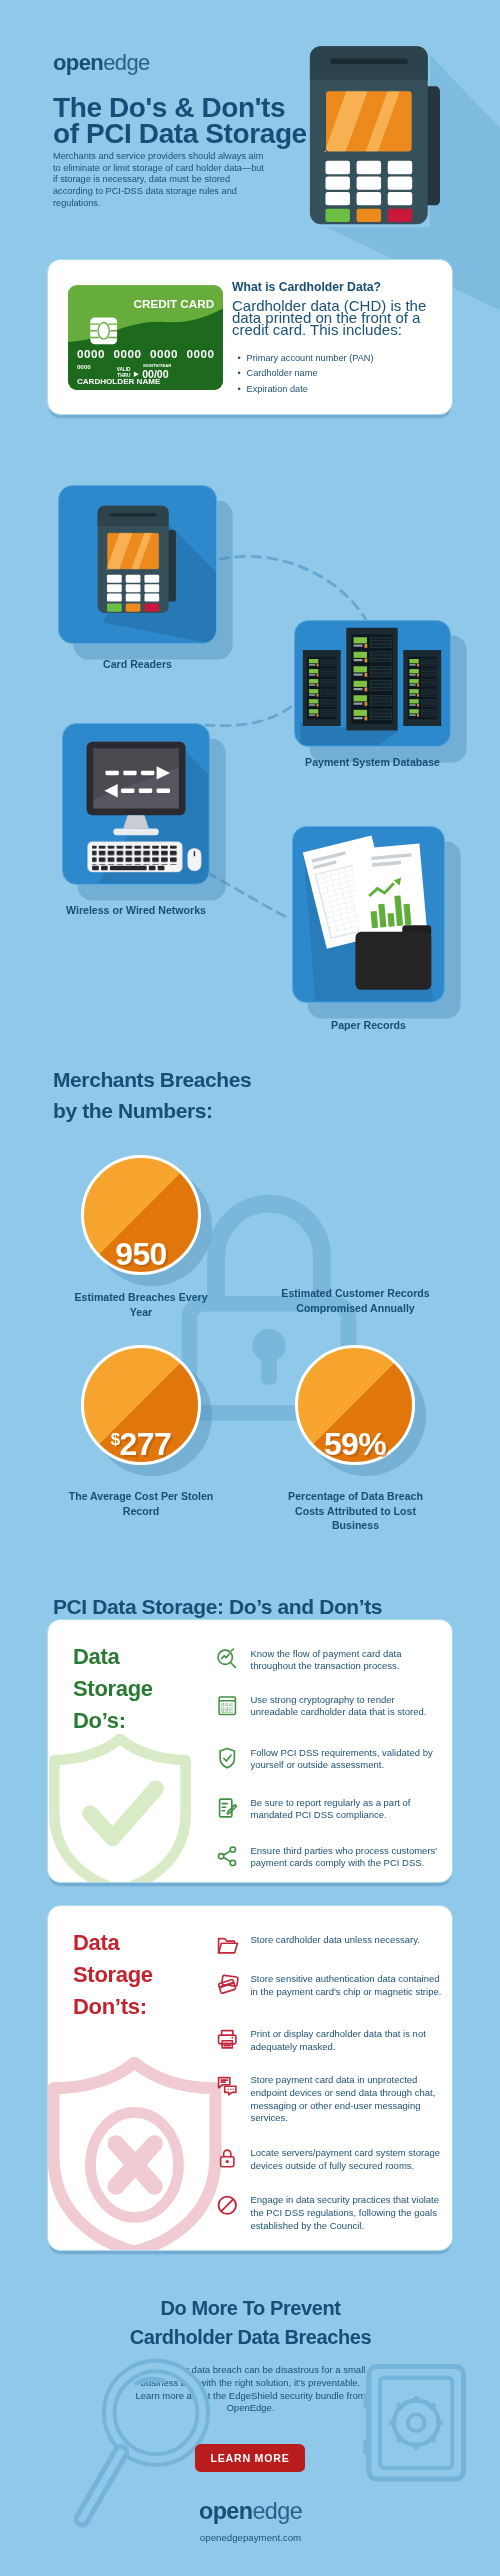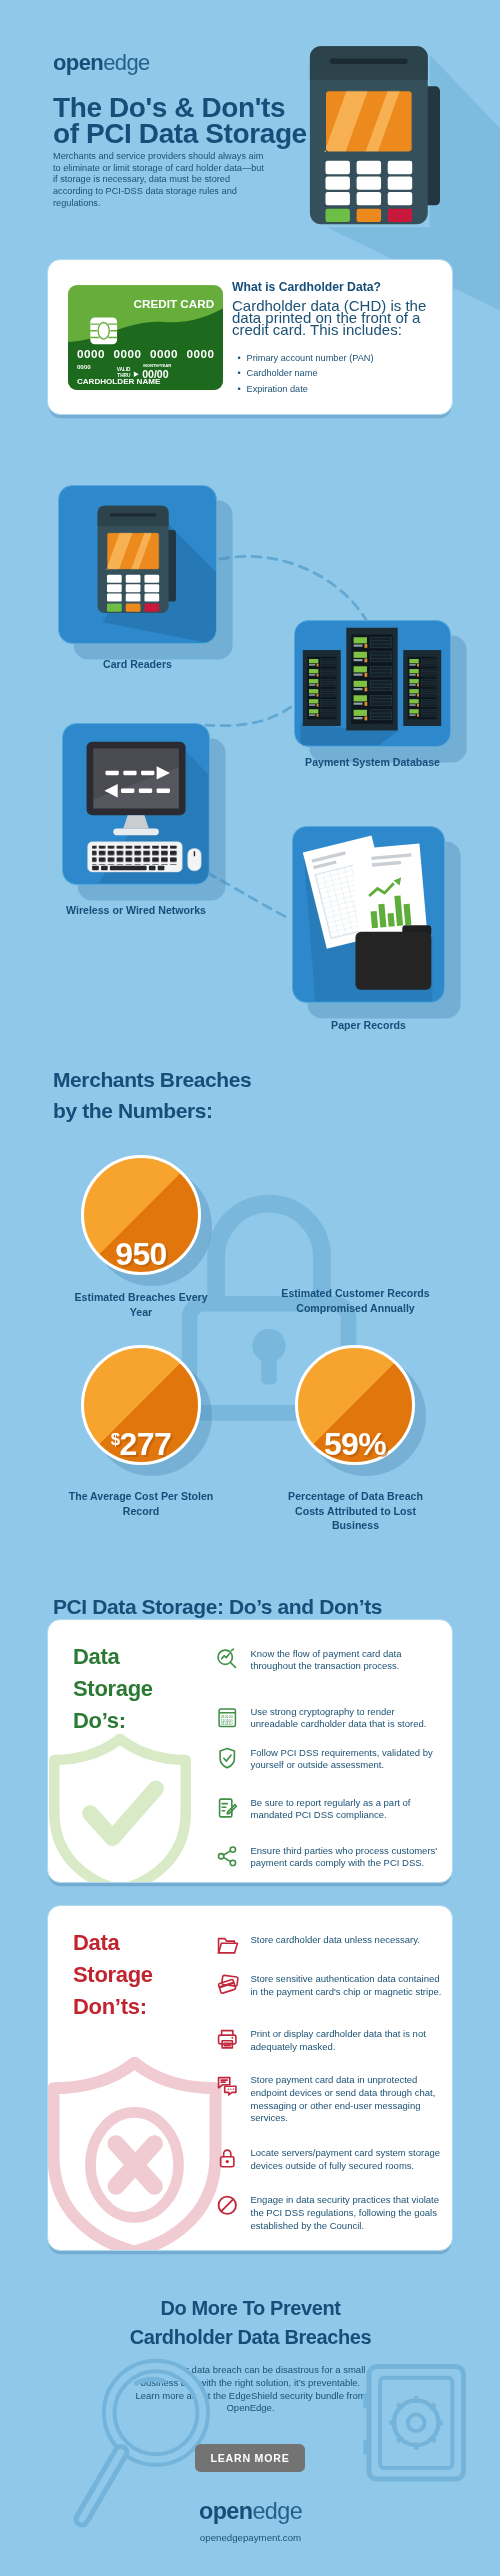--- a/index.html
+++ b/index.html
@@ -40,21 +40,21 @@
   
   .card-title{position:absolute;left:25px;top:21px;font-size:22px;font-weight:bold;line-height:32px;letter-spacing:-0.3px;}
   .green-t{color:#2B7A33;}
   .red-t{color:#C2242F;}
   .row{position:absolute;left:167px;width:228px;display:flex;gap:11px;align-items:flex-start;}
   .row .txt{font-size:9.5px;line-height:12.8px;color:#1B5175;padding-top:1.1px;}
   .row svg{flex:0 0 auto;}
   
   .foot-h{font-size:20px;font-weight:bold;color:#174E79;text-align:center;line-height:29px;letter-spacing:-0.4px;}
   .foot-p{position:absolute;left:128px;width:245px;text-align:center;font-size:9.5px;line-height:12.8px;color:#1B5175;}
-  .btn{position:absolute;left:195px;width:110px;height:28px;background:#737373;border:none;border-radius:5.6px;
+  .btn{position:absolute;left:195px;width:110px;height:28px;background:#b91c1c;border:none;border-radius:5.6px;
        color:#fff;font-family:"Liberation Sans",sans-serif;font-size:10.6px;font-weight:bold;letter-spacing:0.8px;
        display:flex;align-items:center;justify-content:center;cursor:pointer;}
   .foot-logo{position:absolute;width:100%;text-align:center;font-size:23.4px;font-weight:bold;color:#174E79;letter-spacing:-0.6px;}
   .foot-logo .lt{font-weight:normal;color:#24618C;}
   .foot-url{position:absolute;width:100%;text-align:center;font-size:9.7px;color:#1B5175;}
   svg text{font-family:"Liberation Sans",sans-serif;}
 </style>
 </head>
 <body>
 
@@ -334,21 +334,21 @@
       </div>
       <div class="row" style="top:27px;">
         <svg width="24.5" height="24.5" viewBox="0 0 24 24" fill="none" stroke="#3F8F44" stroke-width="1.6" stroke-linecap="round" stroke-linejoin="round">
           <circle cx="10" cy="10" r="7"></circle>
             <polyline points="6.5,11.5 9,8.5 11,10.5 13.8,6.8"></polyline>
             <line x1="15.2" y1="15.2" x2="20" y2="20"></line>
             <line x1="16" y1="3.5" x2="18" y2="2"></line>
         </svg>
         <div class="txt">Know the flow of payment card data throughout the transaction process.</div>
       </div>
-      <div class="row" style="top:85px;">
+      <div class="row" style="top:73px;">
         <svg width="24.5" height="24.5" viewBox="0 0 24 24" fill="none" stroke="#3F8F44" stroke-width="1.5">
           <rect x="4" y="4" width="16" height="17" rx="1.5"></rect>
             <line x1="4" y1="7.5" x2="20" y2="7.5"></line>
           <text x="5.6" y="12.4" font-size="3.6" fill="#3F8F44" stroke="none" font-family="DejaVu Sans Mono, monospace">010100</text>
           <text x="5.6" y="16.2" font-size="3.6" fill="#3F8F44" stroke="none" font-family="DejaVu Sans Mono, monospace">110100</text>
           <text x="5.6" y="20" font-size="3.6" fill="#3F8F44" stroke="none" font-family="DejaVu Sans Mono, monospace">010110</text>
         </svg>
         <div class="txt">Use strong cryptography to render unreadable cardholder data that is stored.</div>
       </div>
       <div class="row" style="top:126px;">

